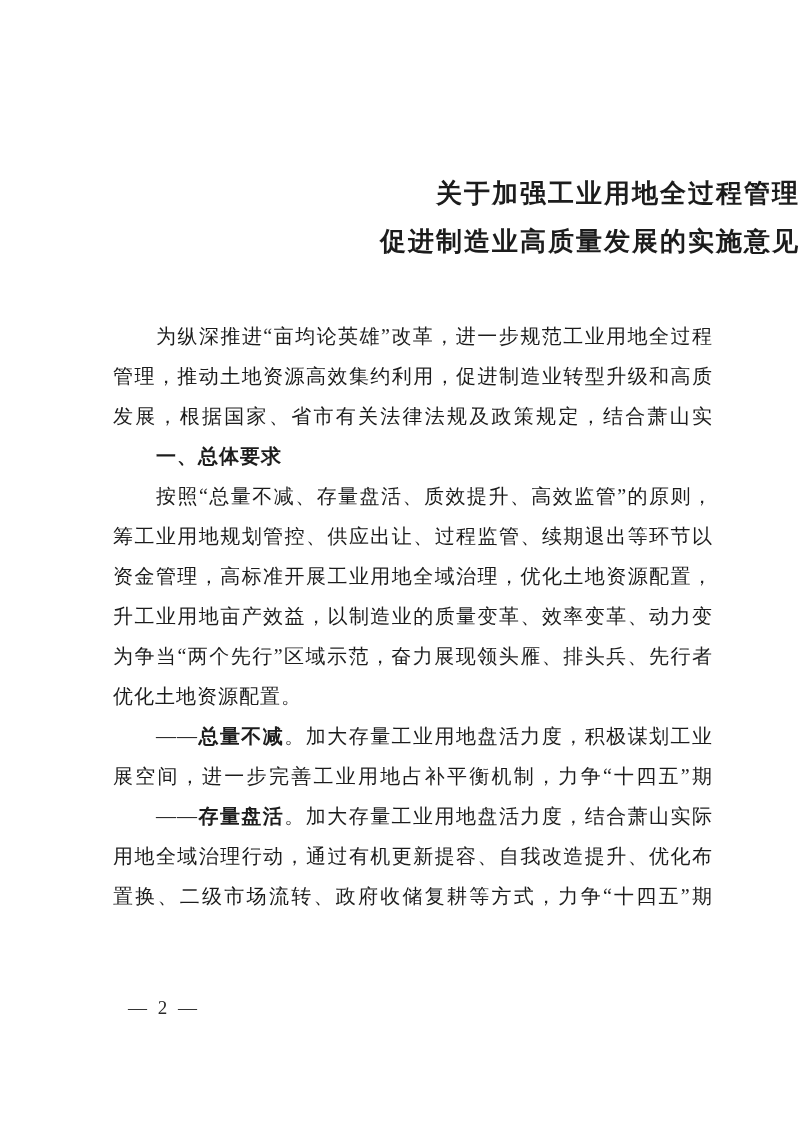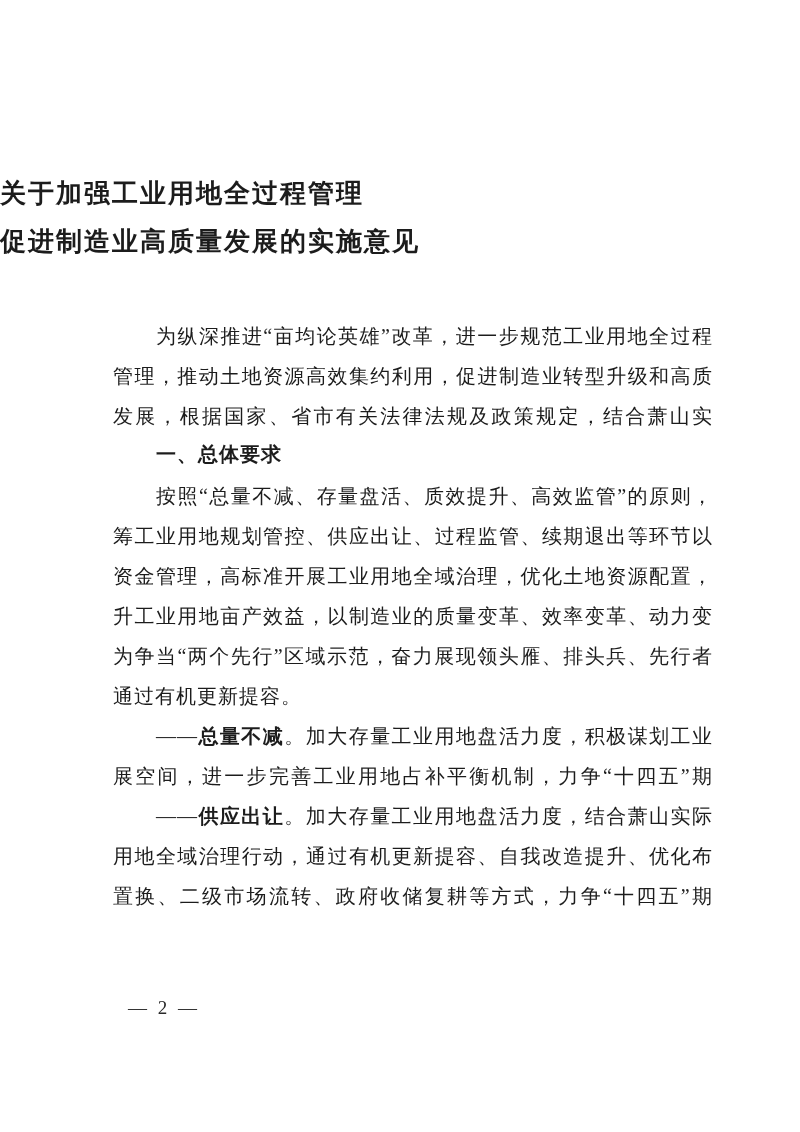--- a/index.html
+++ b/index.html
@@ -14,21 +14,21 @@
     background: #ffffff;
     color: #1c1c1c;
     font-family: "Liberation Serif", serif;
     overflow: hidden;
   }
   .title-block {
     position: absolute;
     top: 170px;
     left: 0;
     width: 100%;
-    text-align: left;
+    text-align: right;
   }
   .title-line {
     font-size: 26px;
     line-height: 48px;
     font-weight: 700;
     letter-spacing: 2px;
     white-space: nowrap;
   }
   .body-block {
     position: absolute;
@@ -44,21 +44,21 @@
     text-align: justify;
     overflow: hidden;
   }
   .line.jl {
     text-align-last: justify;
   }
   .line.indent {
     text-indent: 43px;
   }
   .line.heading {
-    font-family: Liberation Mono, monospace;
+    font-family: Liberation Sans, sans-serif;
     font-weight: 700;
     text-align: left;
     text-align-last: left;
   }
   .b {
     font-weight: 700;
   }
   .page-number {
     position: absolute;
     top: 988px;
@@ -82,23 +82,23 @@
   <div class="body-block">
       <div class="line indent jl"><span>为纵深推进“亩均论英雄”改革，进一步规范工业用地全过程</span></div>
       <div class="line jl"><span>管理，推动土地资源高效集约利用，促进制造业转型升级和高质量</span></div>
       <div class="line jl"><span>发展，根据国家、省市有关法律法规及政策规定，结合萧山实际，制</span></div>
       <div class="line indent heading"><span class="b">一、总体要求</span></div>
       <div class="line indent jl"><span>按照“总量不减、存量盘活、质效提升、高效监管”的原则，统</span></div>
       <div class="line jl"><span>筹工业用地规划管控、供应出让、过程监管、续期退出等环节以及</span></div>
       <div class="line jl"><span>资金管理，高标准开展工业用地全域治理，优化土地资源配置，提</span></div>
       <div class="line jl"><span>升工业用地亩产效益，以制造业的质量变革、效率变革、动力变革</span></div>
       <div class="line jl"><span>为争当“两个先行”区域示范，奋力展现领头雁、排头兵、先行者风</span></div>
-      <div class="line"><span>通过有机更新提容。</span></div>
+      <div class="line"><span>优化土地资源配置。</span></div>
       <div class="line indent jl"><span>——</span><span class="b">总量不减</span><span>。加大存量工业用地盘活力度，积极谋划工业发</span></div>
       <div class="line jl"><span>展空间，进一步完善工业用地占补平衡机制，力争“十四五”期间，</span></div>
-      <div class="line indent jl"><span>——</span><span class="b">供应出让</span><span>。加大存量工业用地盘活力度，结合萧山实际</span></div>
+      <div class="line indent jl"><span>——</span><span class="b">存量盘活</span><span>。加大存量工业用地盘活力度，结合萧山实际</span></div>
       <div class="line jl"><span>用地全域治理行动，通过有机更新提容、自我改造提升、优化布局</span></div>
       <div class="line jl"><span>置换、二级市场流转、政府收储复耕等方式，力争“十四五”期间，</span></div>
     </div>
 
   <div class="page-number">— 2 —</div>
 
 </div>
 
 </body></html>

